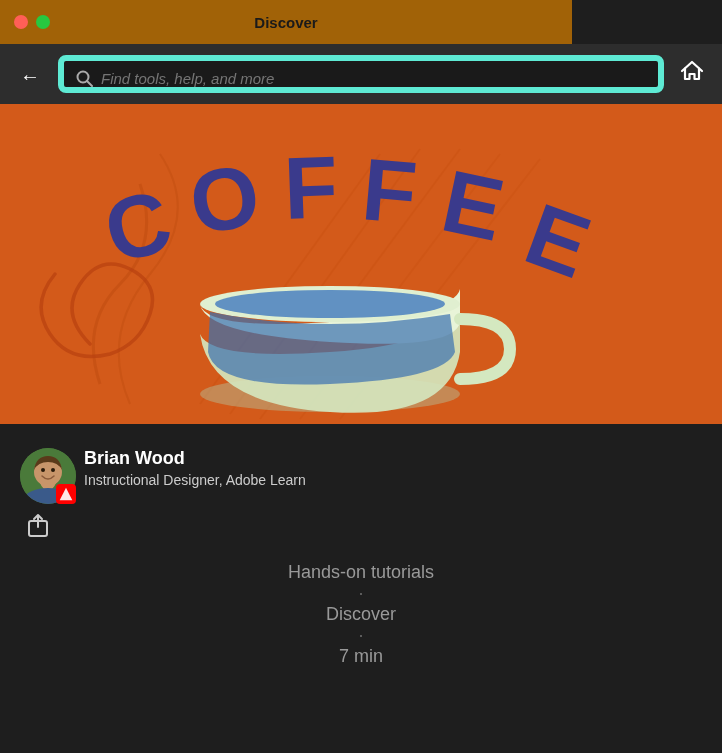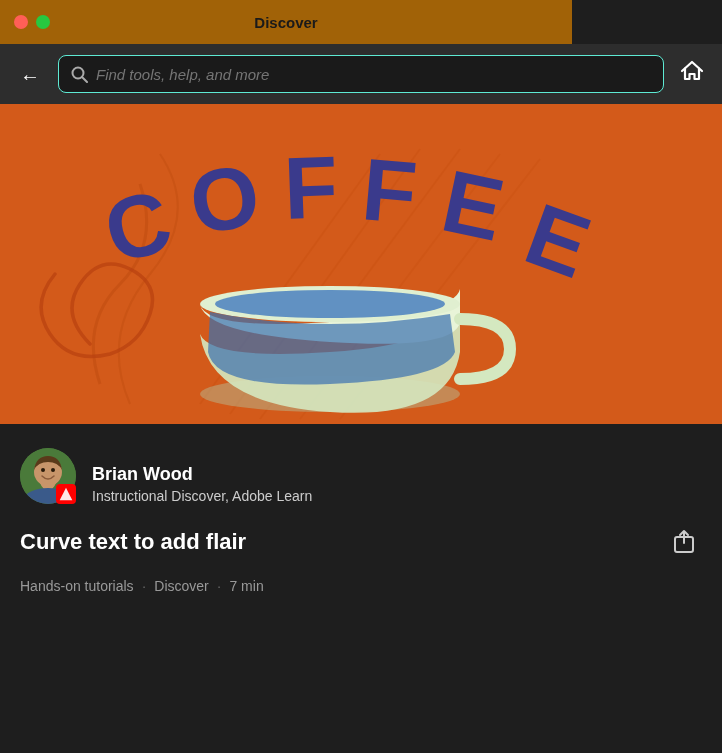--- a/index.html
+++ b/index.html
@@ -77,24 +77,24 @@
       justify-content: center;
       width: 36px;
       height: 36px;
       flex-shrink: 0;
     }
 
     .search-bar {
       flex: 1;
       height: 38px;
       background: #1a1a1a;
-      border: 1px solid #5eead4;
+      border: 6px solid #5eead4;
       border-radius: 8px;
       display: flex;
-      align-items: center;
+      align-items: flex-end;
       padding: 0 12px;
       gap: 8px;
     }
 
     .search-icon-wrap {
       color: #aaaaaa;
       font-size: 16px;
       display: flex;
       align-items: center;
     }
@@ -141,23 +141,23 @@
     
     .content-area {
       width: 722px;
       background: #1e1e1e;
       padding: 24px 20px 20px 20px;
     }
 
     
     .author-row {
       display: flex;
-      align-items: flex-end;
-      gap: 16px;
-      margin-bottom: 20px;
+      align-items: flex-start;
+      gap: 8px;
+      margin-bottom: 4px;
     }
 
     .avatar-wrap {
       position: relative;
       width: 56px;
       height: 56px;
       flex-shrink: 0;
     }
 
     .avatar-img {
@@ -232,21 +232,22 @@
       height: 36px;
       font-size: 22px;
     }
 
     
     .meta-row {
       display: flex;
       align-items: center;
       gap: 0;
       color: #999999;
-      font-size: 14px;
+      font-size: 18px;
+      flex-direction: column;
     }
 
     .meta-separator {
       margin: 0 8px;
       color: #666666;
     }
   </style>
 </head>
 <body>
 
@@ -349,26 +350,25 @@
       </div>
       <div class="adobe-badge">
         <svg width="14" height="14" viewBox="0 0 100 100">
           <polygon points="50,5 95,95 5,95" fill="white" opacity="0.9"></polygon>
         </svg>
       </div>
     </div>
 
     <div class="author-info">
       <span class="author-name">Brian Wood</span>
-      <span class="author-title">Instructional Discover, Adobe Learn</span>
+      <span class="author-title">Instructional Designer, Adobe Learn</span>
     </div>
   </div>
 
   <div class="tutorial-title-row">
-    <span class="tutorial-title">Curve text to add flair</span>
     <button class="share-btn">
       <svg width="26" height="26" viewBox="0 0 26 26" fill="none">
         <rect x="4" y="8" width="18" height="15" rx="2" stroke="#cccccc" stroke-width="2"></rect>
         <path d="M13 2 L13 14 M9 6 L13 2 L17 6" stroke="#cccccc" stroke-width="2" stroke-linecap="round" stroke-linejoin="round"></path>
       </svg>
     </button>
   </div>
 
   <div class="meta-row">
     <span>Hands-on tutorials</span>

